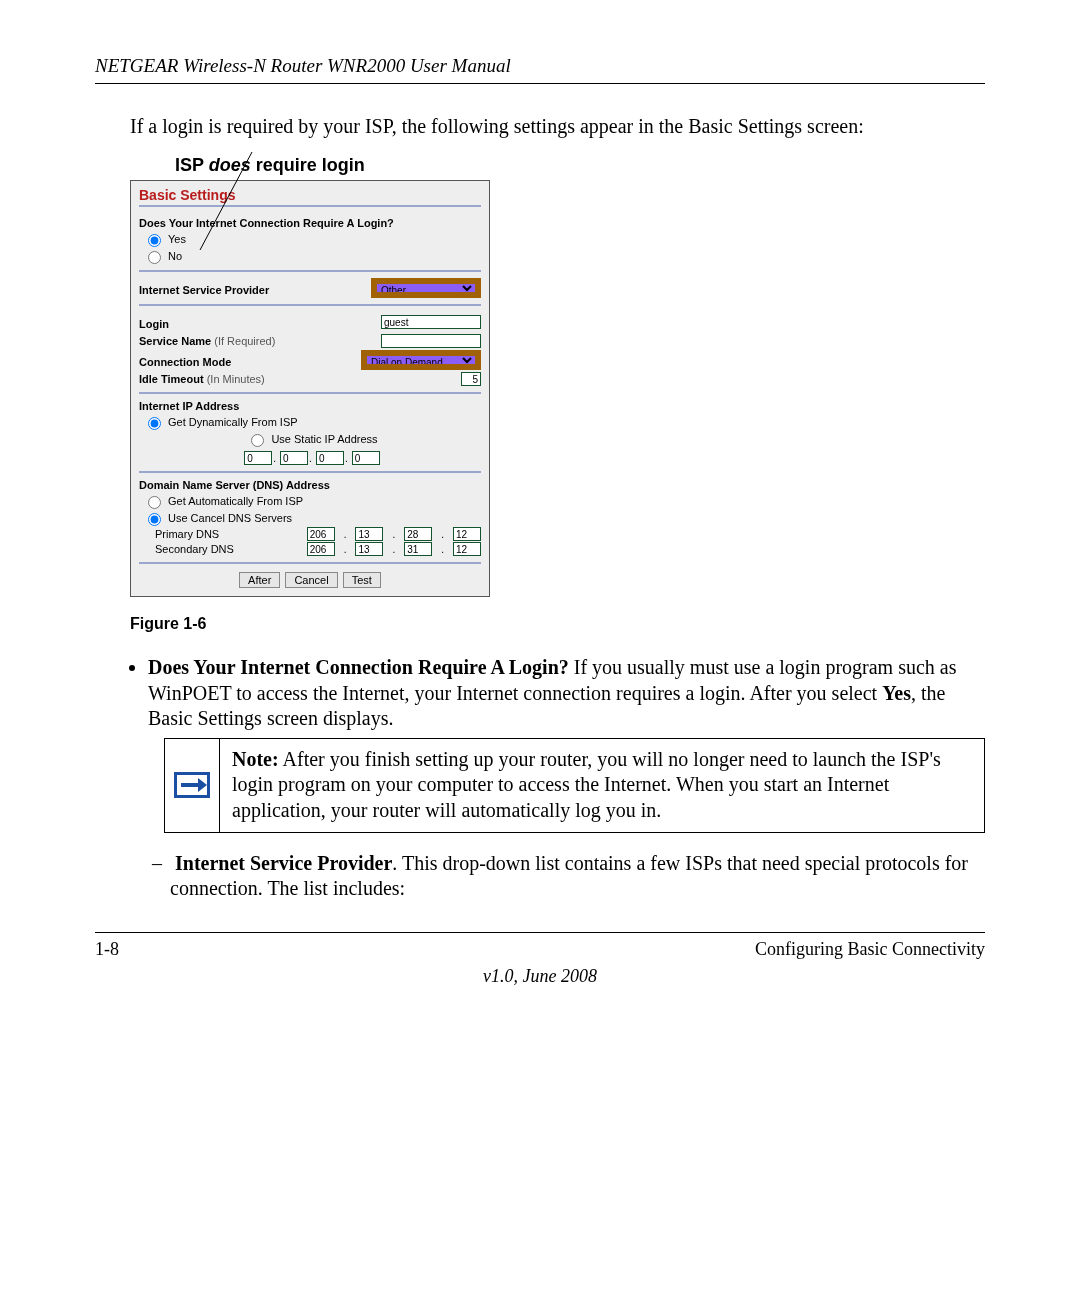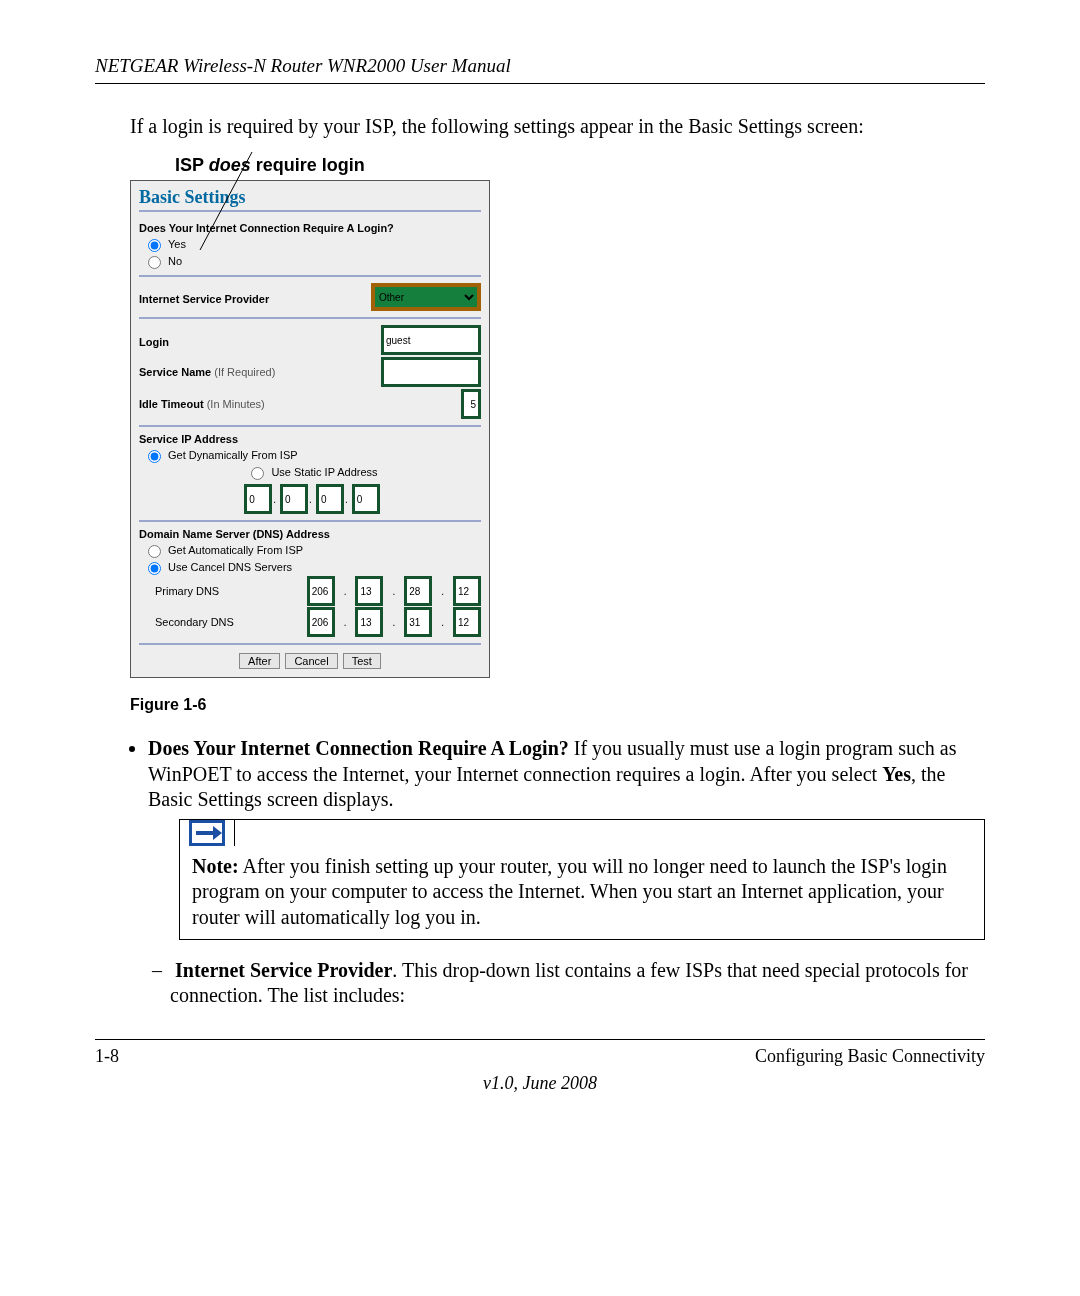--- a/index.html
+++ b/index.html
@@ -48,54 +48,53 @@
     width: 360px;
     border: 1px solid #555;
     background: #eeeeee;
     font-family: Arial, Helvetica, sans-serif;
     font-size: 11px;
     color: #000;
     padding: 6px 8px 8px 8px;
     box-sizing: border-box;
   }
   .shot .hdr {
-    color: #0369a1;
+    color: #b91c1c;
     font-weight: bold;
-    font-size: 18px;
+    font-size: 14px;
     border-bottom: 2px solid #9aa6cc;
     padding-bottom: 2px;
     margin-bottom: 10px;
-    font-family: Liberation Serif, serif;
   }
   .shot .sec-title {
     font-weight: bold;
     font-size: 11px;
     margin: 6px 0 2px 0;
   }
   .shot .row {
     display: flex;
     justify-content: space-between;
     align-items: center;
     margin: 2px 0;
   }
   .shot .row .lbl { flex: 1; }
   .shot .row .ctl { flex: 0 0 auto; }
   .shot input[type=text] {
     font-size: 10px;
-    height: 30px;
-    border: 3px solid #14532d;
+    height: 14px;
+    border: 1px solid #14532d;
     background: #fff;
     padding: 0 2px;
     box-sizing: border-box;
   }
   .shot select {
     font-size: 10px;
-    height: 28px;
-    border: 4px solid #a16207;
-    background: #15803d;
+    height: 20px;
+    border: 6px solid #a16207;
+    background: #8b5cf6;
   }
   .shot .divider {
     border-top: 2px solid #9aa6cc;
     margin: 6px 0;
   }
   .shot .radio-row {
     margin: 1px 0 1px 4px;
     display: flex;
     align-items: center;
     gap: 4px;
@@ -133,24 +132,23 @@
     margin: 0 0 0 35px;
     padding-left: 18px;
   }
   ul.body-list > li {
     margin-bottom: 12px;
     line-height: 1.28;
   }
   .bold { font-weight: bold; }
   
   .note-box {
-    margin: 6px 0 18px 31px;
+    margin: 6px 0 18px 16px;
     border: 1.5px solid #000;
     display: flex;
-    flex-direction: column;
   }
   .note-icon-cell {
     width: 54px;
     border-right: 1.5px solid #000;
     display: flex;
     align-items: center;
     justify-content: center;
   }
   .note-icon {
     width: 36px;
@@ -258,26 +256,30 @@
 
     <div class="row">
       <span class="lbl sec-title">Login</span>
       <span class="ctl"><input type="text" style="width: 100px;" value="guest"></span>
     </div>
     <div class="row">
       <span class="lbl"><span class="sec-title">Service Name</span> <span class="paren">(If Required)</span></span>
       <span class="ctl"><input type="text" style="width: 100px;"></span>
     </div>
     <div class="row">
+      <span class="lbl sec-title">Connection Mode</span>
+      <span class="ctl"><select style="width:120px"><option>Dial on Demand</option></select></span>
+    </div>
+    <div class="row">
       <span class="lbl"><span class="sec-title">Idle Timeout</span> <span class="paren">(In Minutes)</span></span>
       <span class="ctl"><input type="text" style="width: 20px; text-align: right;" value="5"></span>
     </div>
 
     <div class="divider"></div>
-    <div class="sec-title">Service IP Address</div>
+    <div class="sec-title">Internet IP Address</div>
     <div class="radio-row">
         <input type="radio" checked="" style="">
         <span>Get Dynamically From ISP</span>
       </div>
     <div class="radio-row" style="justify-content:space-between;align-items:center;flex-direction:column;">
       <span style="display:flex;align-items:center;gap:4px;">
           <input type="radio" style="">
           <span>Use Static IP Address</span>
         </span>
       <span class="ctl">

